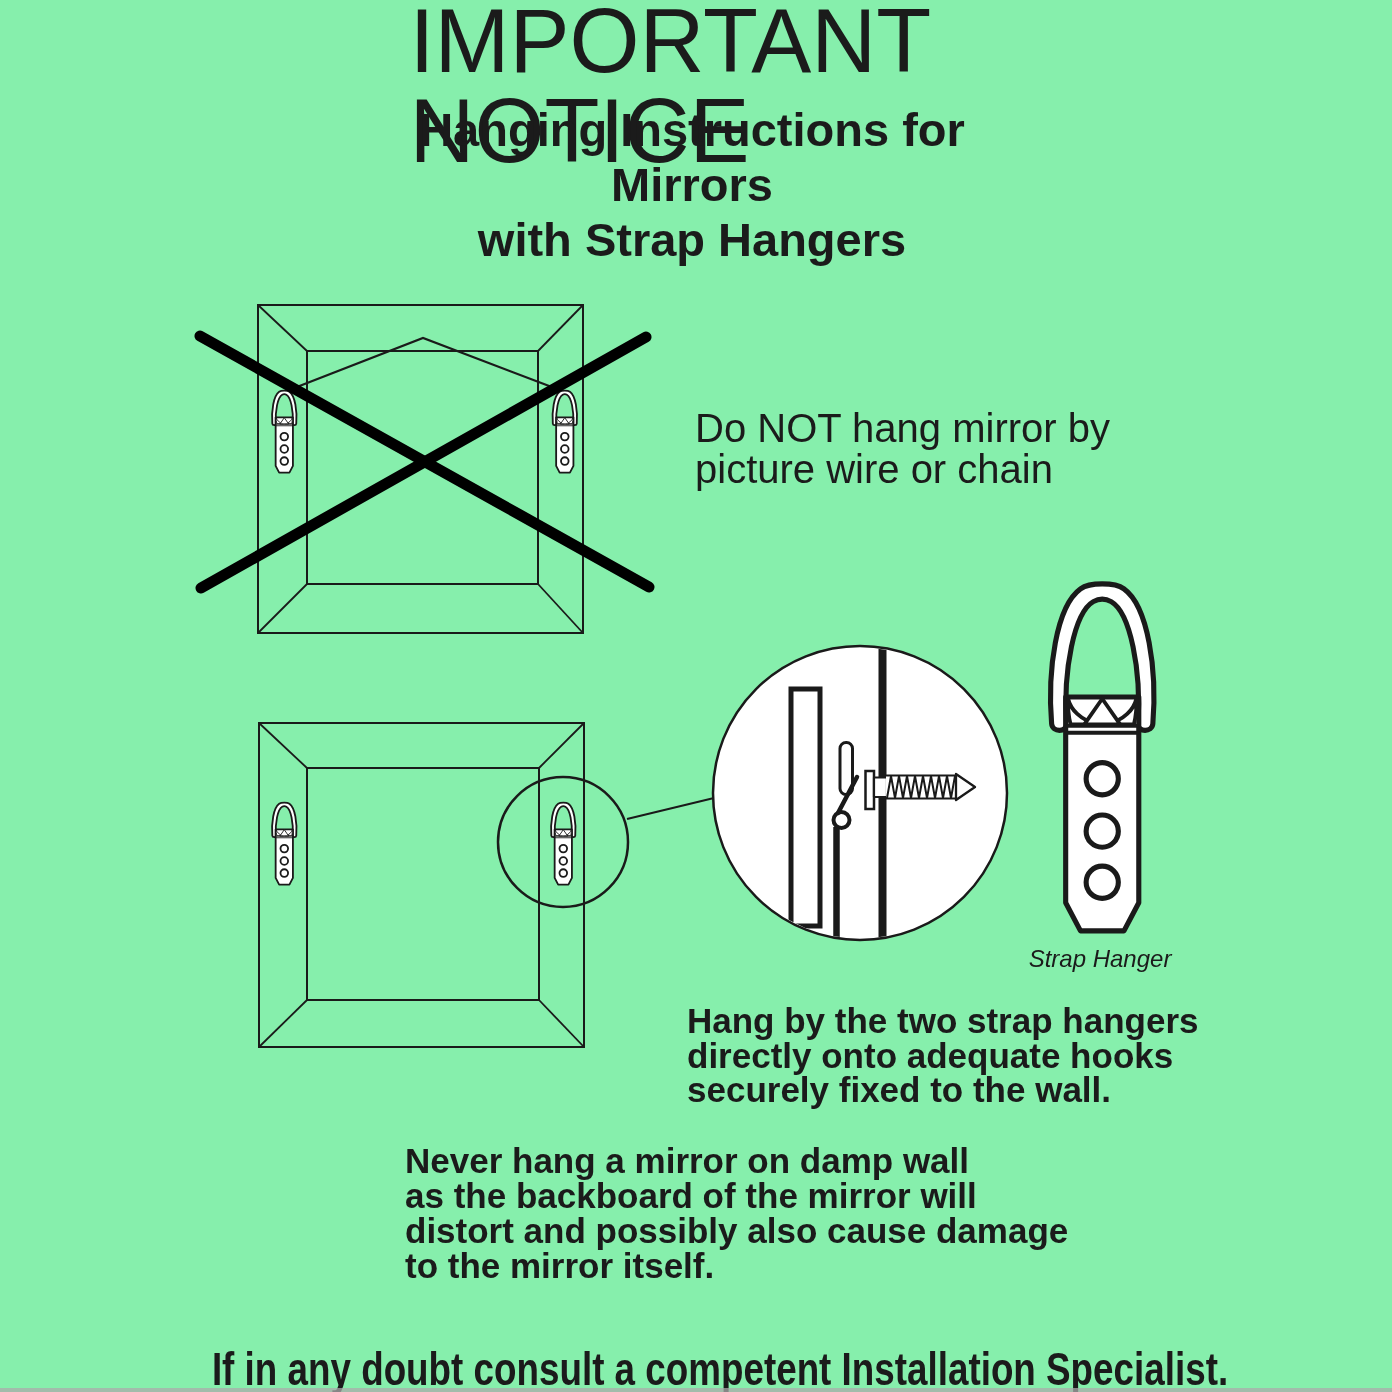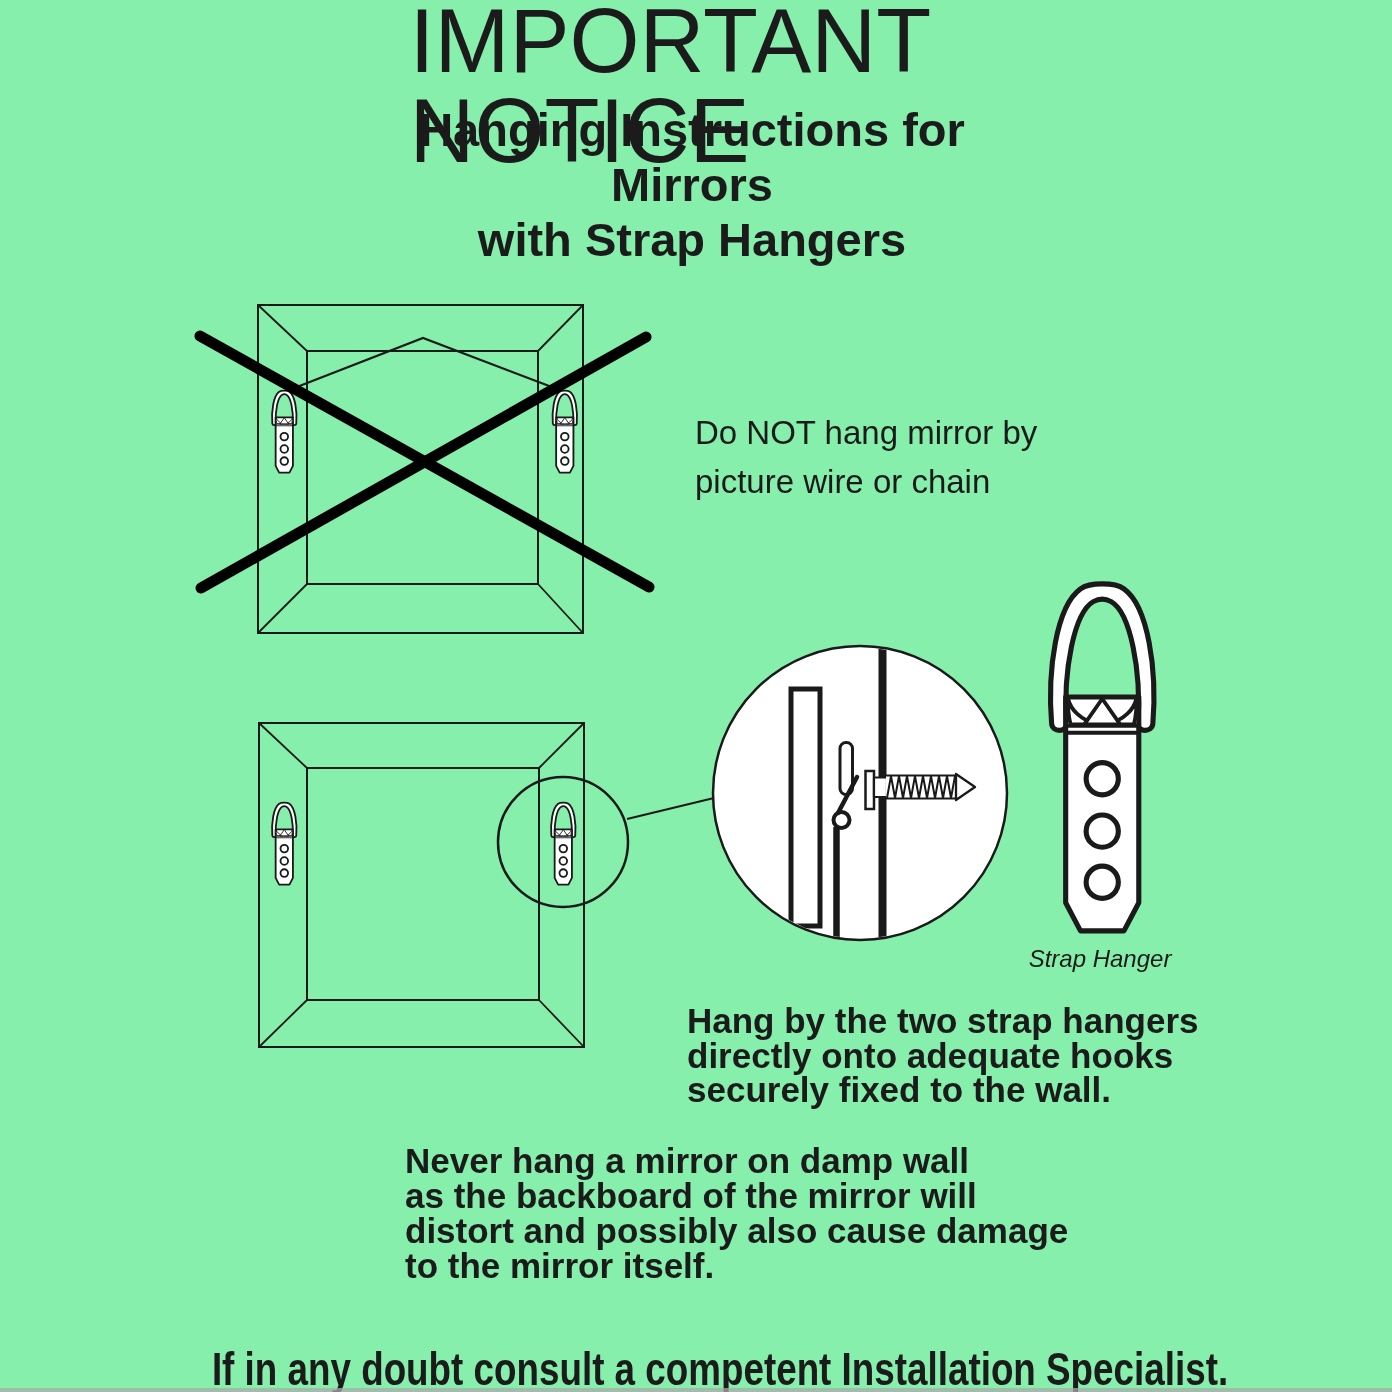--- a/index.html
+++ b/index.html
@@ -5,21 +5,21 @@
   html,body{margin:0;padding:0;background:#ffffff;}
   #page{
     position:relative;width:1392px;height:1392px;background:#86efac;overflow:hidden;
     font-family:"Liberation Sans", sans-serif;color:#1b1b1b;
   }
   .abs{position:absolute;}
   .preline{white-space:pre-line;}
   .ctr{transform:translateX(-50%);}
   #title{top:-4px;left:737px;font-size:90px;line-height:90px;letter-spacing:0;}
   #subtitle{top:102px;left:692px;font-size:47px;line-height:55px;text-align:center;font-weight:bold;}
-  #do-not-text{top:408px;left:695px;font-size:33px;line-height:49px;}
+  #do-not-text{top:408px;left:695px;font-size:40px;line-height:41px;}
   #hang-by-text{top:1004px;left:687px;font-size:35px;line-height:34.5px;font-weight:bold;}
   #damp-text{top:1143px;left:405px;font-size:35px;line-height:35px;font-weight:bold;}
   #strap-label{top:947px;left:1100px;font-size:24px;line-height:24px;font-style:italic;}
   #footer-text{
     top:1346px;left:720px;font-size:46px;line-height:46px;font-weight:bold;
     white-space:nowrap;transform-origin:center;transform:translateX(-50%) scaleX(0.8);
   }
   #bottom-edge{left:0;bottom:0;width:1392px;height:4px;background:#ababab;opacity:.75;}
   svg{display:block;}
 </style>

